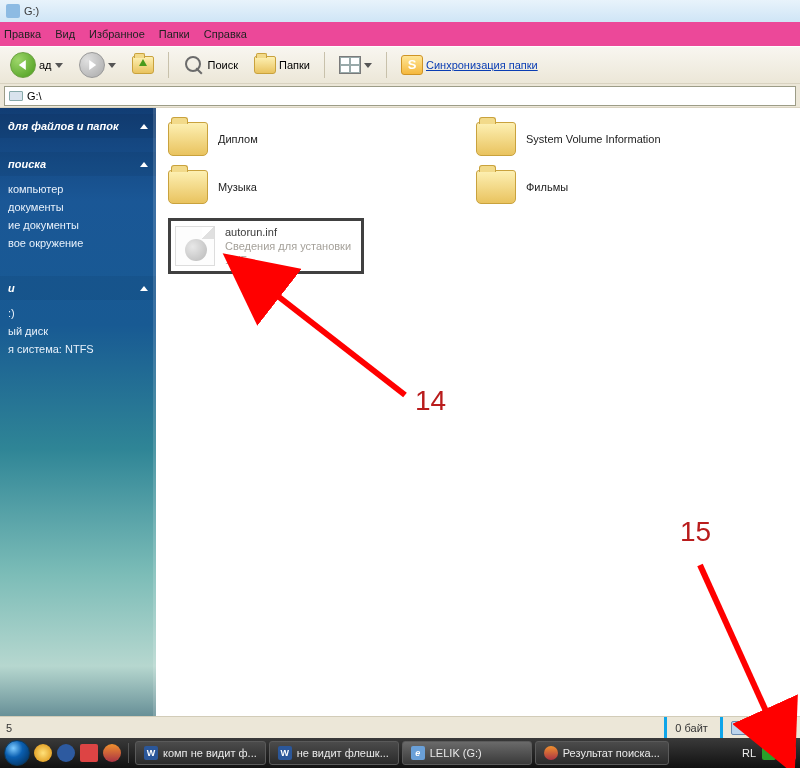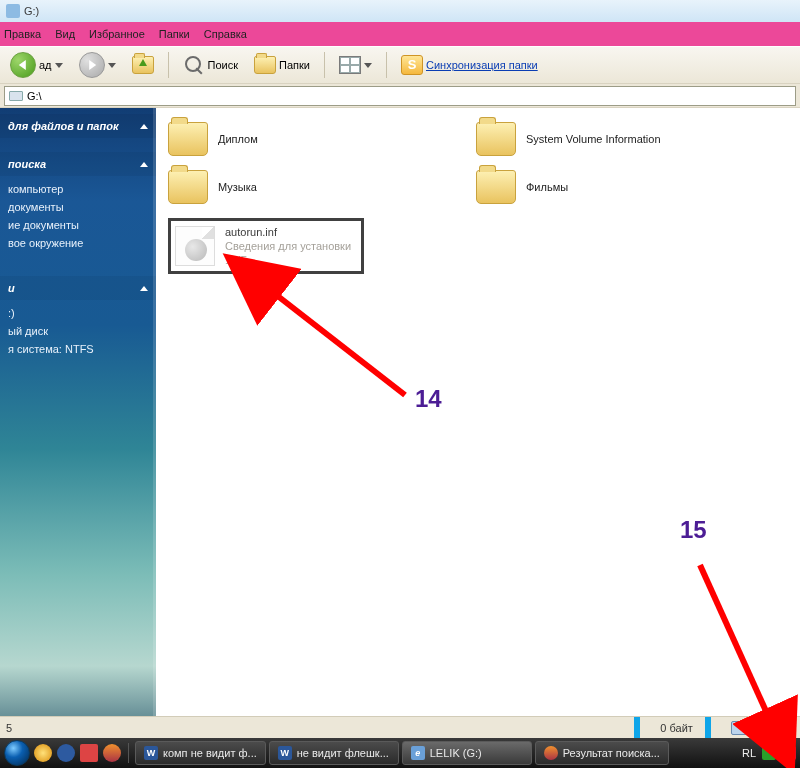--- a/index.html
+++ b/index.html
@@ -58,36 +58,36 @@
   .fname { color:#222; }
   .file-gear { width:40px;height:40px; background:#fdfdfd; border:1px solid #ddd; position:relative;}
   .file-gear::before{content:"";position:absolute;width:22px;height:22px;border-radius:50%;background:radial-gradient(circle at 35% 35%,#e8e8e8,#b8b8b8);top:12px;left:9px;}
   .file-gear::after{content:"";position:absolute;top:0;right:0;width:12px;height:12px;background:linear-gradient(135deg,#fff 49%,#e0e0e0 50%);}
   .fsel { border:3px solid #404040; padding:4px 10px 4px 4px; display:inline-flex; align-items:center; gap:10px;}
   .finfo { color:#a5a19a; font-size:11px; line-height:14px;}
   .finfo .dark { color:#3b3b3b; }
 
   
   .statusbar { position:absolute; bottom:30px; left:0; right:0; height:22px; background:#ece7d8; border-top:1px solid #d2ccb8; display:flex; align-items:center; justify-content:flex-end; padding:0 6px; gap:12px; color:#333;}
-  .stat-cell{display:flex;align-items:center;gap:4px;border-left:6px solid #0ea5e9;padding-left:20px;height:100%;}
+  .stat-cell{display:flex;align-items:center;gap:4px;border-left:3px solid #0ea5e9;padding-left:8px;height:100%;}
   .comp-ic{width:16px;height:14px;background:#bcd4ec;border:1px solid #6a8bb0;border-radius:2px;}
 
   
   .taskbar { position:absolute; bottom:0; left:0; right:0; height:30px; background:linear-gradient(#3a3a3a,#111); display:flex; align-items:center; padding:0 4px; gap:3px;}
   .orb { width:26px;height:26px;border-radius:50%;background:radial-gradient(circle at 35% 30%,#7ecbff 0%,#0a5fb1 40%,#053a6e 80%);border:1px solid #0a3a60;}
   .ql { width:18px;height:18px; border-radius:2px; margin:0 1px; display:flex;align-items:center;justify-content:center;}
   .taskbtn { height:24px; background:linear-gradient(#4b4b4b,#2a2a2a); border:1px solid #5a5a5a; border-radius:3px; display:flex; align-items:center; gap:5px; padding:0 8px; color:#e9e9e9; font-size:11px; min-width:130px;}
   .taskbtn.sel{background:linear-gradient(#6a6a6a,#3a3a3a);}
   .wicon{width:14px;height:14px;background:#2b579a;color:#fff;font-size:9px;font-weight:bold;text-align:center;line-height:14px;border-radius:2px;}
   .tray{margin-left:auto;display:flex;align-items:center;gap:6px;color:#eee;}
   .trayic{width:14px;height:14px;}
 
   
   .anno { position:absolute; pointer-events:none; }
-  .anno-num { position:absolute; color:#4c1d95; font-size:24px; font-weight:bold; font-family:Arial; }
+  .anno-num { position:absolute; color:#b91c1c; font-size:28px; font-weight:normal; font-family:Arial; }
   svg.arrow{position:absolute;overflow:visible;}
 </style>
 </head>
 <body>
 
 <div class="titlebar">
   <div class="dicon"></div>
   <span>G:)</span>
 </div>
 

